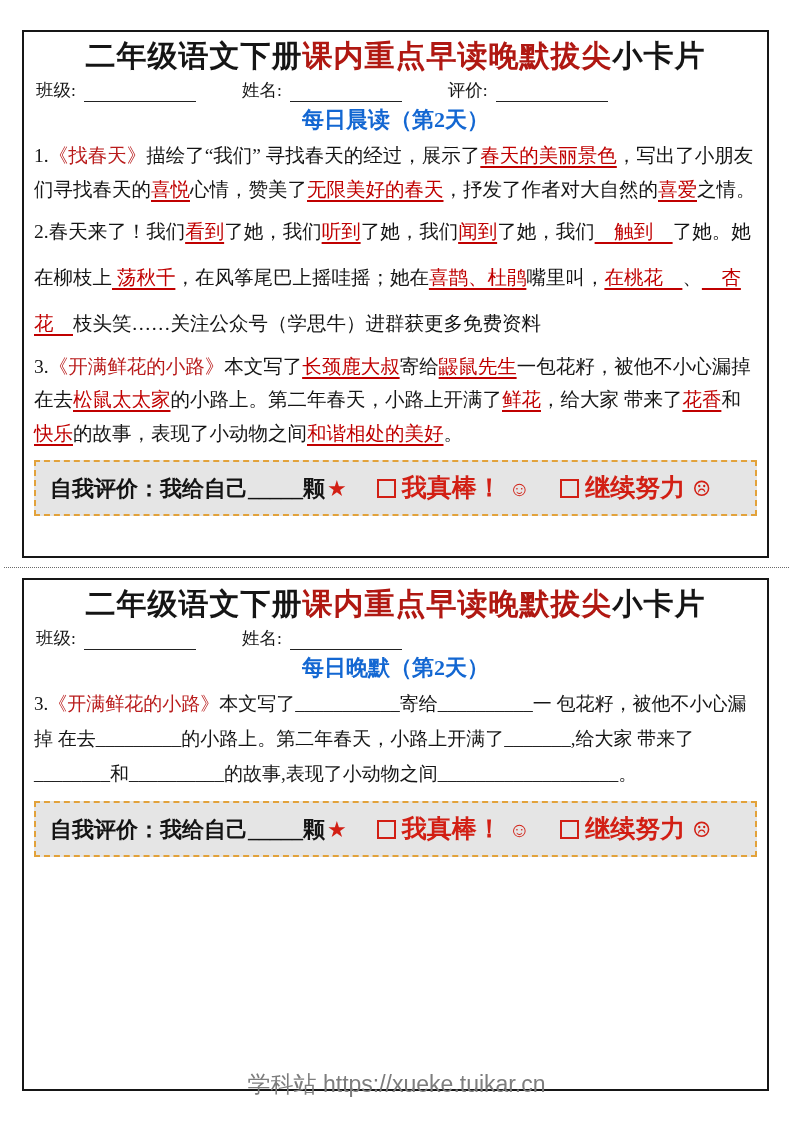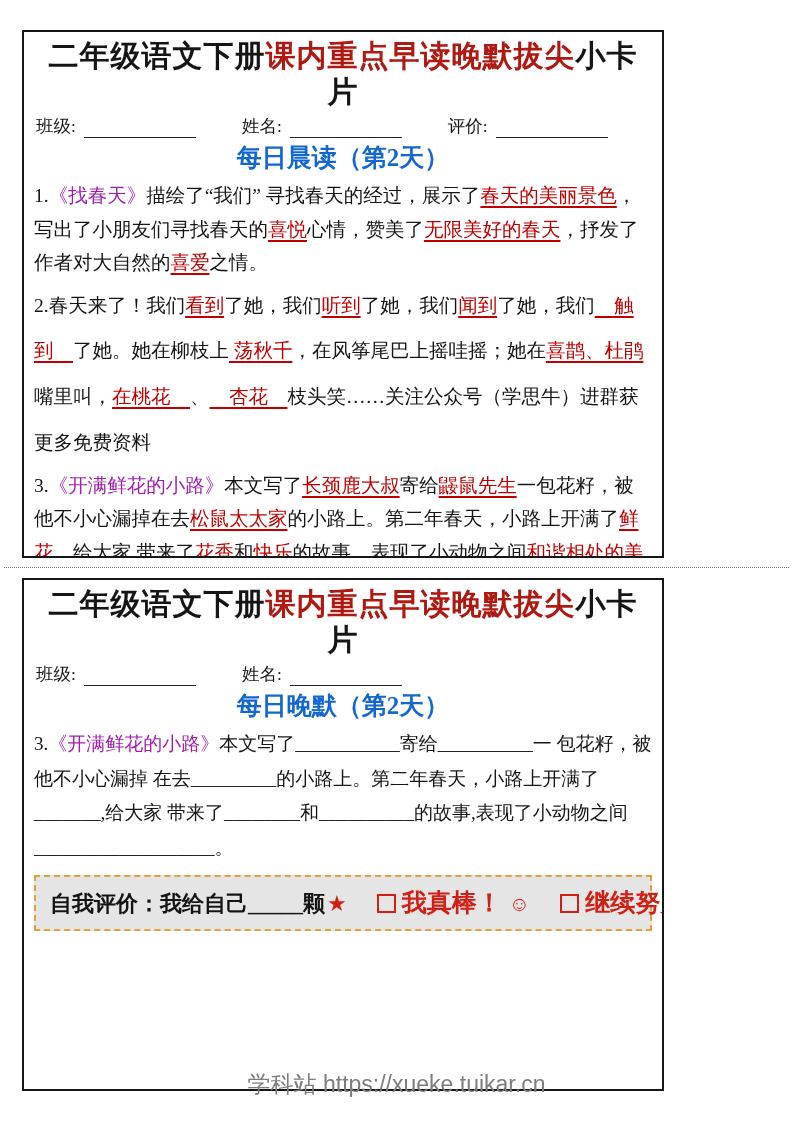--- a/index.html
+++ b/index.html
@@ -2,49 +2,49 @@
 <html><head>
 <meta charset="utf-8">
 <style>
   html,body{margin:0;padding:0;}
   body{
     width:793px;height:1122px;position:relative;background:#ffffff;
     font-family:"Liberation Serif","DejaVu Serif",serif;color:#151515;
     overflow:hidden;
   }
   .card{
-    position:absolute;left:22px;width:642px;box-sizing:border-box;
+    position:absolute;left:22px;width:747px;box-sizing:border-box;
     border:2.5px solid #161616;background:#ffffff;padding:4px 10px 6px 10px;
     overflow:hidden;
   }
   #card-morning{top:30px;height:528px;}
   #card-evening{top:578px;height:513px;}
 
   .card-title{
     margin:2px 0 4px 0;text-align:center;font-size:30px;font-weight:bold;
     letter-spacing:1px;line-height:1.2;
   }
   .seg-rt{color:#B01812;}
 
   .info-row{display:flex;font-size:17.5px;margin:3px 0 2px 2px;align-items:flex-end;}
   .info-field{display:flex;align-items:flex-end;margin-right:46px;}
   .info-label{white-space:nowrap;}
   .blank-line{display:inline-block;width:112px;border-bottom:1.6px solid #222;height:17px;margin-left:8px;}
 
   .section-title{
-    text-align:center;font-size:25px;font-weight:bold;color:#1367D2;
+    text-align:center;font-size:22px;font-weight:bold;color:#1367D2;
     margin:5px 0 6px 0;line-height:1.2;
   }
 
   .para{font-size:19.5px;line-height:1.72;margin:3px 0;}
   .para-loose{line-height:2.35;}
   #card-evening .para{font-size:19px;line-height:1.82;margin:2px 0;}
 
   .seg-t{color:#151515;}
-  .seg-b{color:#a21caf;}
+  .seg-b{color:#b91c1c;}
   .seg-r{
     color:#C00000;
     text-decoration:underline;
     text-decoration-color:#C00000;
     text-decoration-thickness:1.5px;
     text-underline-offset:4px;
   }
 
   .eval-box{
     border:2px dashed #E2A23B;background:#e5e5e5;

